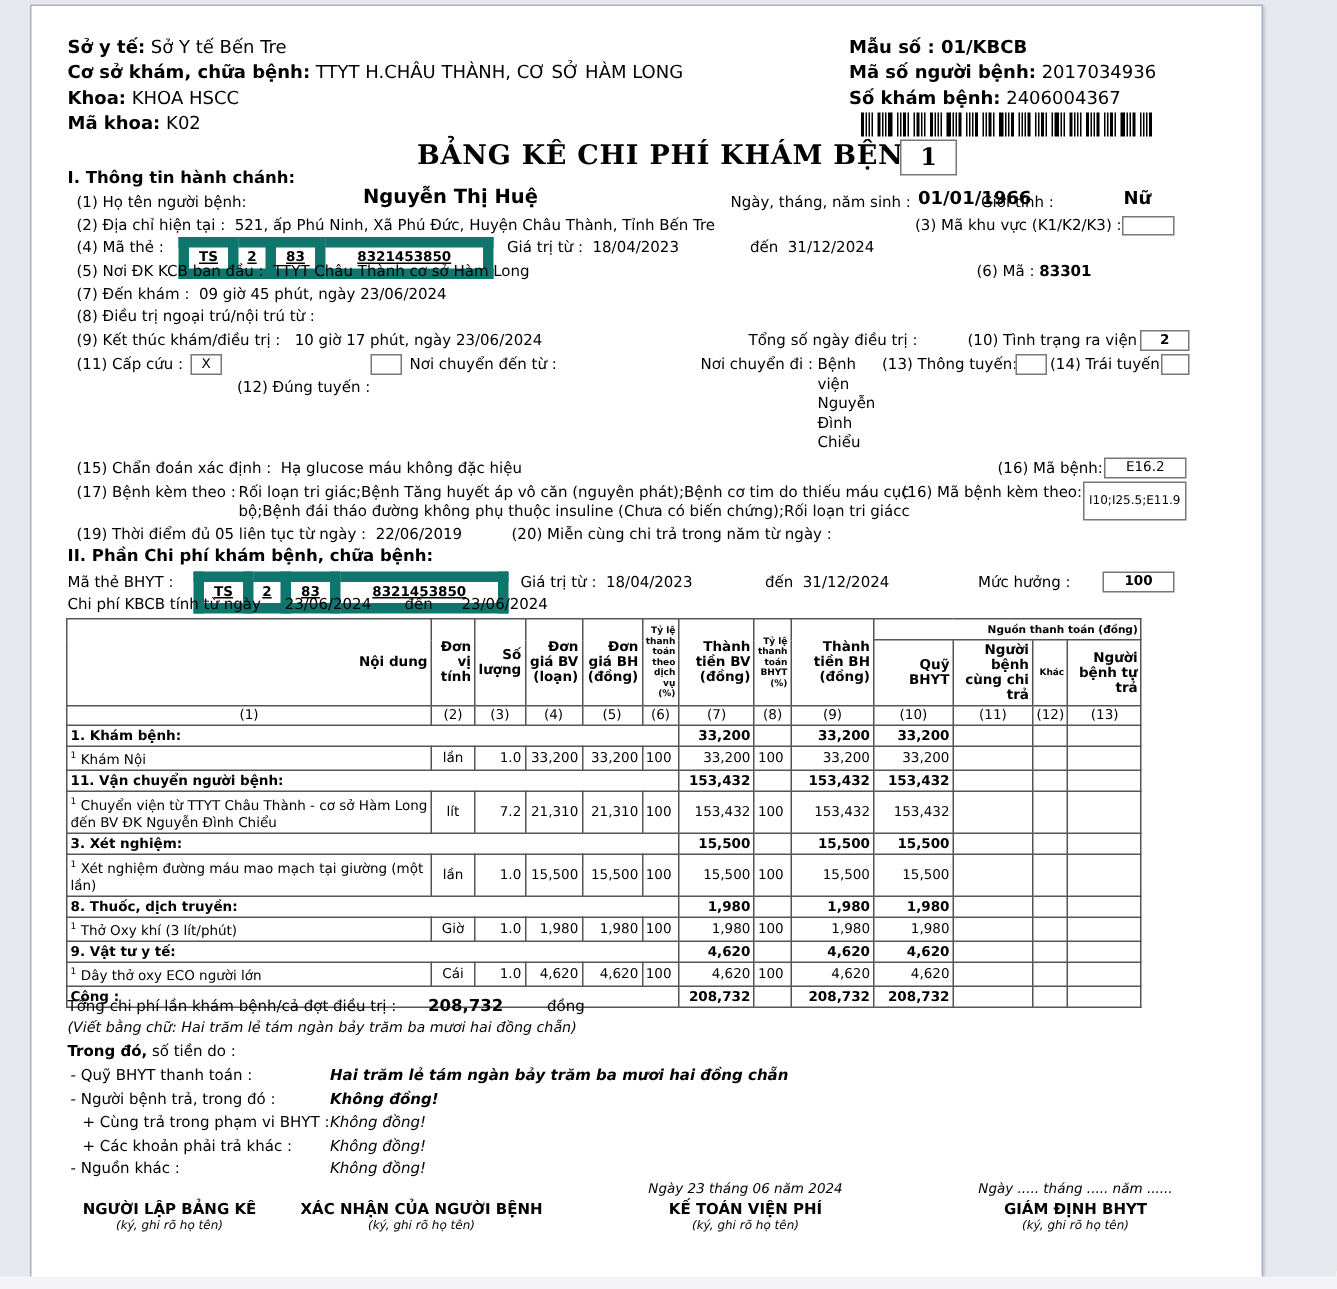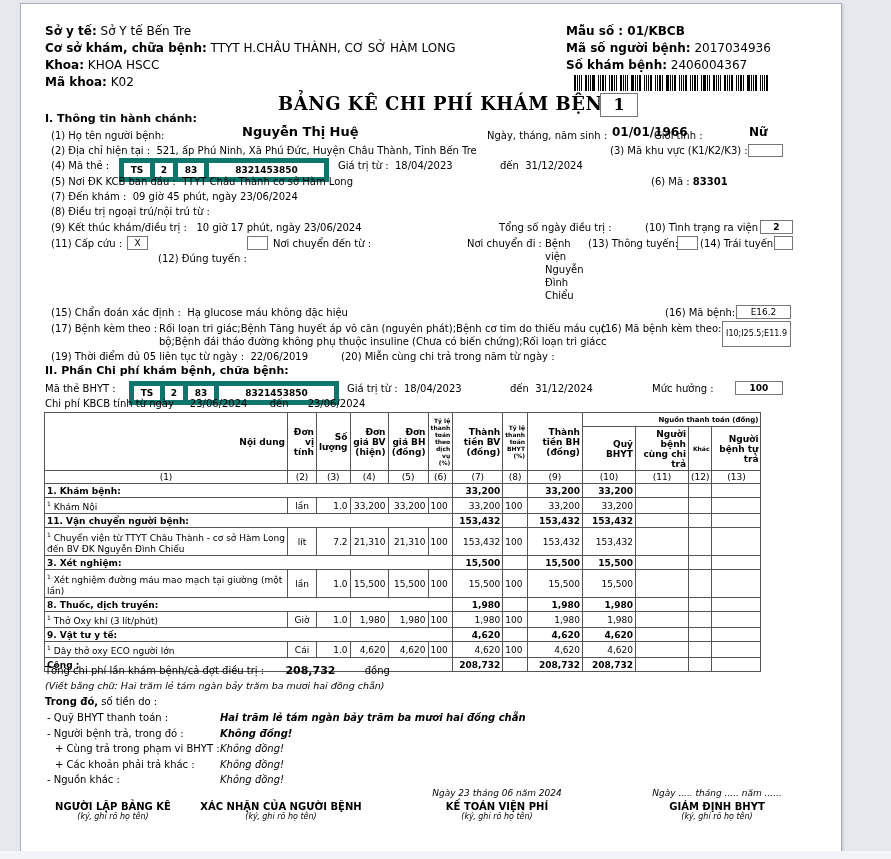--- a/index.html
+++ b/index.html
@@ -8,21 +8,21 @@
   .bottom-strip{position:absolute;left:0;top:851px;width:891px;height:8px;background:#f3f4f7;}
   .abs{position:absolute;white-space:nowrap;}
   .hdr{font-size:12px;line-height:17px;}
   .hdr b{font-weight:bold;}
   .sm{font-size:10px;line-height:13px;}
   .box{position:absolute;border:1px solid #777;background:#fff;font-size:9px;text-align:center;line-height:12px;}
   .title{font-family:"DejaVu Serif",serif;font-weight:bold;font-size:18px;letter-spacing:0.5px;}
   .barcode{position:absolute;height:16px;display:flex;align-items:stretch;gap:0;}
   .barcode span{display:block;background:#000;margin-right:1px;}
   table.grid{position:absolute;border-collapse:collapse;font-size:9px;}
-  table.grid td{border:5px solid #0f766e;padding:0 2px;height:14px;vertical-align:middle;}
+  table.grid td{border:7px solid #0f766e;padding:0 2px;height:14px;vertical-align:middle;text-decoration:underline;}
   table.cost{position:absolute;left:23px;top:408px;border-collapse:collapse;font-size:9px;table-layout:fixed;}
   table.cost td,table.cost th{border:1px solid #555;padding:0 2px;vertical-align:middle;}
   table.cost th{font-weight:bold;text-align:right;line-height:10px;}
   table.cost .tiny{font-size:6px;line-height:7px;}
   table.cost .r{text-align:right;}
   table.cost .c{text-align:center;}
   table.cost .b{font-weight:bold;}
   table.cost .sec td{height:13px;}
   table.cost .idx{font-size:6px;vertical-align:super;margin-right:3px;}
   .italic{font-style:italic;}
@@ -218,21 +218,21 @@
         <col style="width:53px">
         <col style="width:53px">
         <col style="width:22px">
         <col style="width:49px">
     </colgroup>
     <thead>
       <tr style="height:14px;">
         <th rowspan="2">Nội dung</th>
         <th rowspan="2">Đơn vị tính</th>
         <th rowspan="2">Số lượng</th>
-        <th rowspan="2">Đơn giá BV (hiện)</th>
+        <th rowspan="2">Đơn giá BV (loạn)</th>
         <th rowspan="2">Đơn giá BH (đồng)</th>
         <th rowspan="2" class="tiny">Tỷ lệ thanh toán theo dịch vụ (%)</th>
         <th rowspan="2">Thành tiền BV (đồng)</th>
         <th rowspan="2" class="tiny">Tỷ lệ thanh toán BHYT (%)</th>
         <th rowspan="2">Thành tiền BH (đồng)</th>
         <th colspan="4" style="font-size:7px;">Nguồn thanh toán (đồng)</th>
       </tr>
       <tr style="height:44px;">
         <th>Quỹ BHYT</th>
         <th>Người bệnh cùng chi trả</th>

